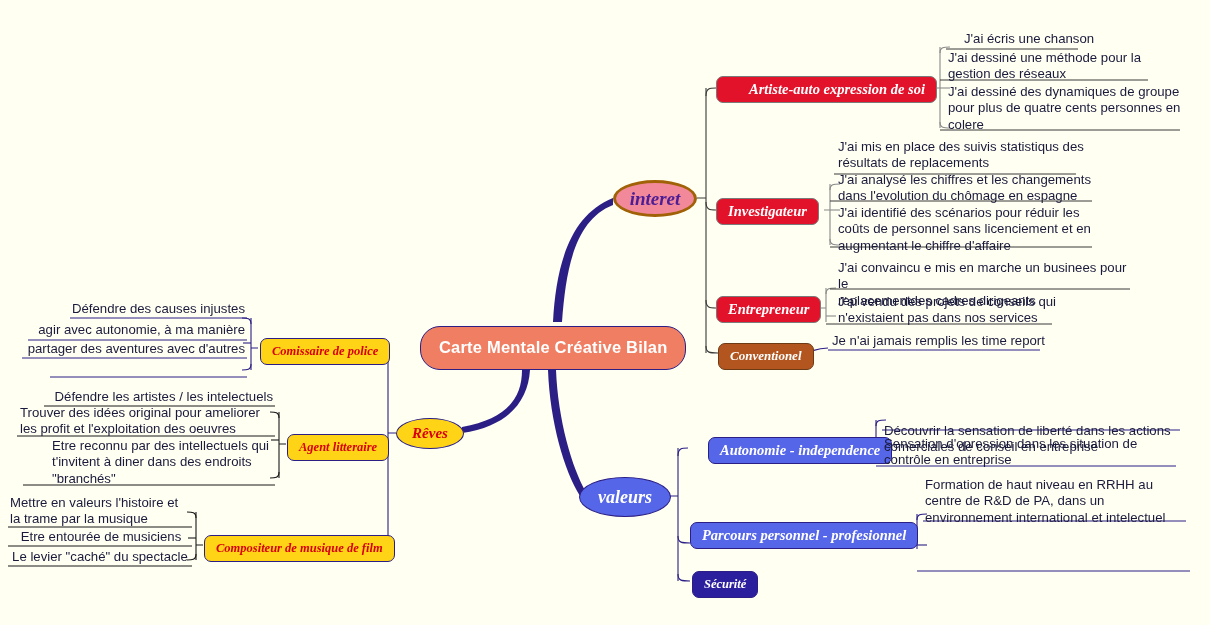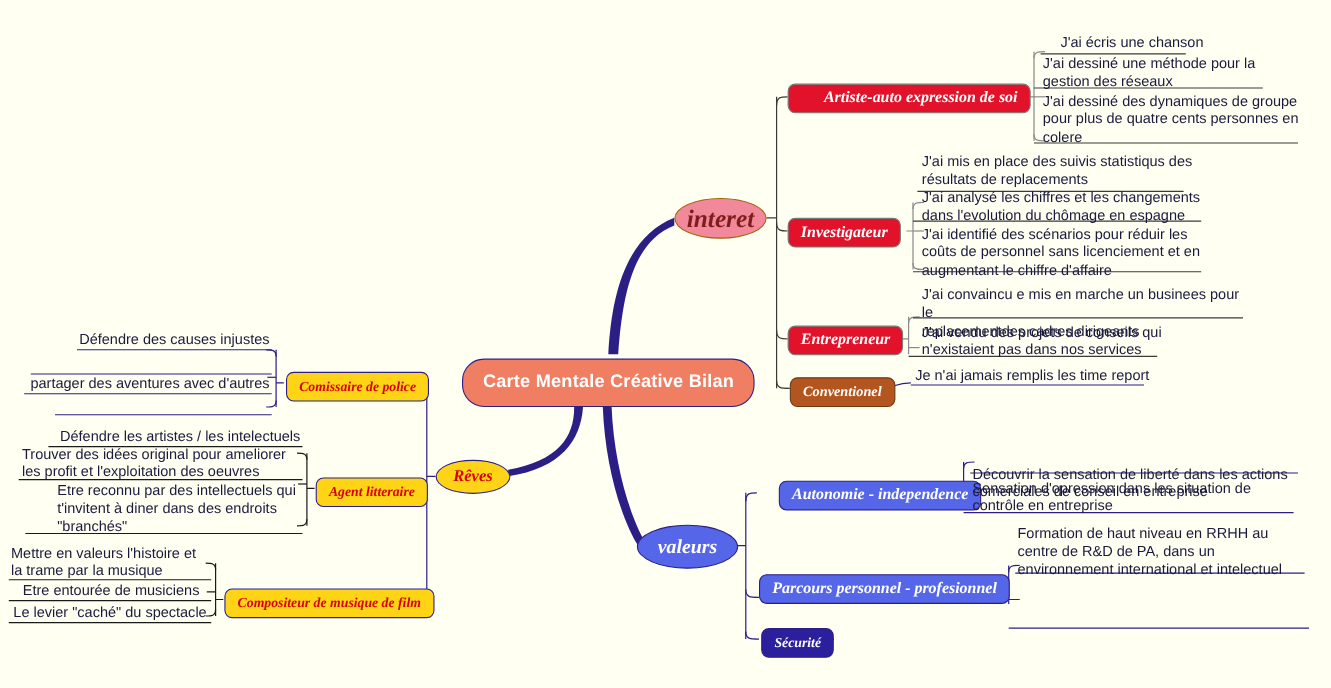--- a/index.html
+++ b/index.html
@@ -26,21 +26,21 @@
     padding:11px 18px 12px 18px;
     box-shadow:0 0 0 0 rgba(0,0,0,0);
   }
 
   .ellipse {
     border-radius:50%;
     display:flex; align-items:center; justify-content:center;
     font-family:"Liberation Serif", serif;
     font-style:italic; font-weight:bold;
   }
-  .ell-interet { background:#f2899a; border:1px solid #a16207; color:#7f1d1d; font-size:23px; }
+  .ell-interet { background:#f2899a; border:3px solid #a16207; color:#4c1d95; font-size:19px; }
   .ell-reves   { background:#ffd416; border:1px solid #2b1f86; color:#d8000b; font-size:15px; }
   .ell-valeurs { background:#5566e8; border:1px solid #2b1f86; color:#ffffff; font-size:18px; }
 
   .pill {
     border-radius:7px;
     font-family:"Liberation Serif", serif;
     font-style:italic; font-weight:bold;
     padding:4px 11px 5px 11px;
     line-height:16px;
   }
@@ -188,20 +188,21 @@
   <div class="leaf r" style="left:838px; top:294px; width:225px;">J'ai vendu des projets de conseils qui
 n'existaient pas dans nos services</div>
 
   <div class="leaf r" style="left:832px; top:333px; width:230px;">Je n'ai jamais remplis les time report</div>
 
   <div class="node pill pill-yellow" style="left:260px; top:338px;">Comissaire de police</div>
   <div class="node pill pill-yellow" style="left:287px; top:434px;">Agent litteraire</div>
   <div class="node pill pill-yellow" style="left:204px; top:535px;">Compositeur de musique de film</div>
 
   <div class="leaf lr" style="left:40px; top:301px; width:205px;">Défendre des causes injustes</div>
+  <div class="leaf lr" style="left:25px; top:322px; width:220px;">agir avec autonomie, à ma manière</div>
   <div class="leaf lr" style="left:20px; top:341px; width:225px;">partager des aventures avec d'autres</div>
 
   <div class="leaf lr" style="left:40px; top:389px; width:233px;">Défendre les artistes /  les intelectuels</div>
   <div class="leaf l" style="left:20px; top:405px; width:253px;">Trouver des idées original pour ameliorer
 les profit et l'exploitation des oeuvres</div>
   <div class="leaf l" style="left:52px; top:438px; width:221px;">Etre reconnu par des intellectuels qui
 t'invitent à diner dans  des endroits
 "branchés"</div>
 
   <div class="leaf l" style="left:10px; top:495px; width:182px;">Mettre en valeurs l'histoire et

